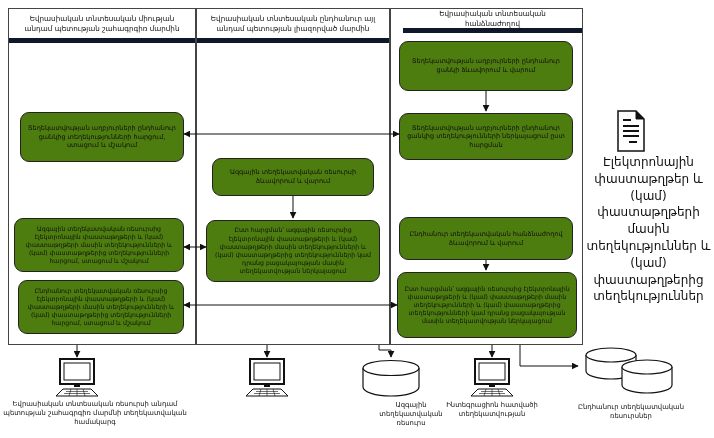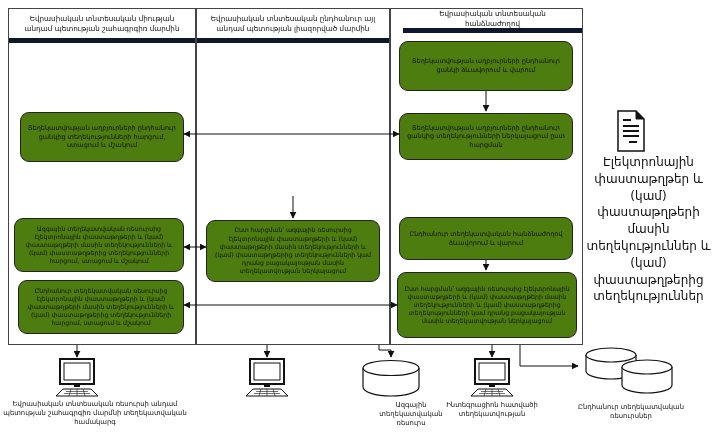--- a/index.html
+++ b/index.html
@@ -67,20 +67,21 @@
     <line x1="77" y1="345" x2="77" y2="357" stroke="#111" stroke-width="1" marker-end="url(#mA)"></line>
     <line x1="267" y1="345" x2="267" y2="357" stroke="#111" stroke-width="1" marker-end="url(#mA)"></line>
     <path d="M379,345 L379,350 L391,350 L391,357" fill="none" stroke="#111" stroke-width="1" marker-end="url(#mA)"></path>
     <line x1="492" y1="345" x2="492" y2="357" stroke="#111" stroke-width="1" marker-end="url(#mA)"></line>
     <path d="M520,345 L520,366 L578,366" fill="none" stroke="#111" stroke-width="1" marker-end="url(#mA)"></path>
   </svg>
 
   <div class="box" id="boxA1">Տեղեկատվության աղբյուրների ընդհանուր ցանկից տեղեկությունների հարցում, ստացում և մշակում</div>
   <div class="box" id="boxA2">Ազգային տեղեկատվական ռեսուրսից էլեկտրոնային փաստաթղթերի և (կամ) փաստաթղթերի մասին տեղեկությունների և (կամ) փաստաթղթերից տեղեկությունների հարցում, ստացում և մշակում</div>
   <div class="box" id="boxA3">Ընդհանուր տեղեկատվական ռեսուրսից էլեկտրոնային փաստաթղթերի և (կամ) փաստաթղթերի մասին տեղեկությունների և (կամ) փաստաթղթերից տեղեկությունների հարցում, ստացում և մշակում</div>
+  <div class="box" id="boxB1">Ազգային տեղեկատվական ռեսուրսի ձևավորում և վարում</div>
   <div class="box" id="boxB2">Ըստ հարցման՝ ազգային ռեսուրսից էլեկտրոնային փաստաթղթերի և (կամ) փաստաթղթերի մասին տեղեկությունների և (կամ) փաստաթղթերից տեղեկությունների կամ դրանց բացակայության մասին տեղեկատվության ներկայացում</div>
   <div class="box" id="boxC1">Տեղեկատվության աղբյուրների ընդհանուր ցանկի ձևավորում և վարում</div>
   <div class="box" id="boxC2">Տեղեկատվության աղբյուրների ընդհանուր ցանկից տեղեկությունների ներկայացում ըստ հարցման</div>
   <div class="box" id="boxC3">Ընդհանուր տեղեկատվական հանձնաժողով ձևավորում և վարում</div>
   <div class="box" id="boxC4">Ըստ հարցման՝ ազգային ռեսուրսից էլեկտրոնային փաստաթղթերի և (կամ) փաստաթղթերի մասին տեղեկությունների և (կամ) փաստաթղթերից տեղեկությունների կամ դրանց բացակայության մասին տեղեկատվության ներկայացում</div>
 
   <div class="icon-node" style="left:615px;top:110px;">
     <svg viewBox="0 0 32 42" width="32" height="42">
       <path d="M3,1 L21,1 L29,9 L29,41 L3,41 Z" fill="#fff" stroke="#111" stroke-width="1.5"></path>
       <path d="M21,1 L21,9 L29,9 Z" fill="#111" stroke="#111" stroke-width="1"></path>

